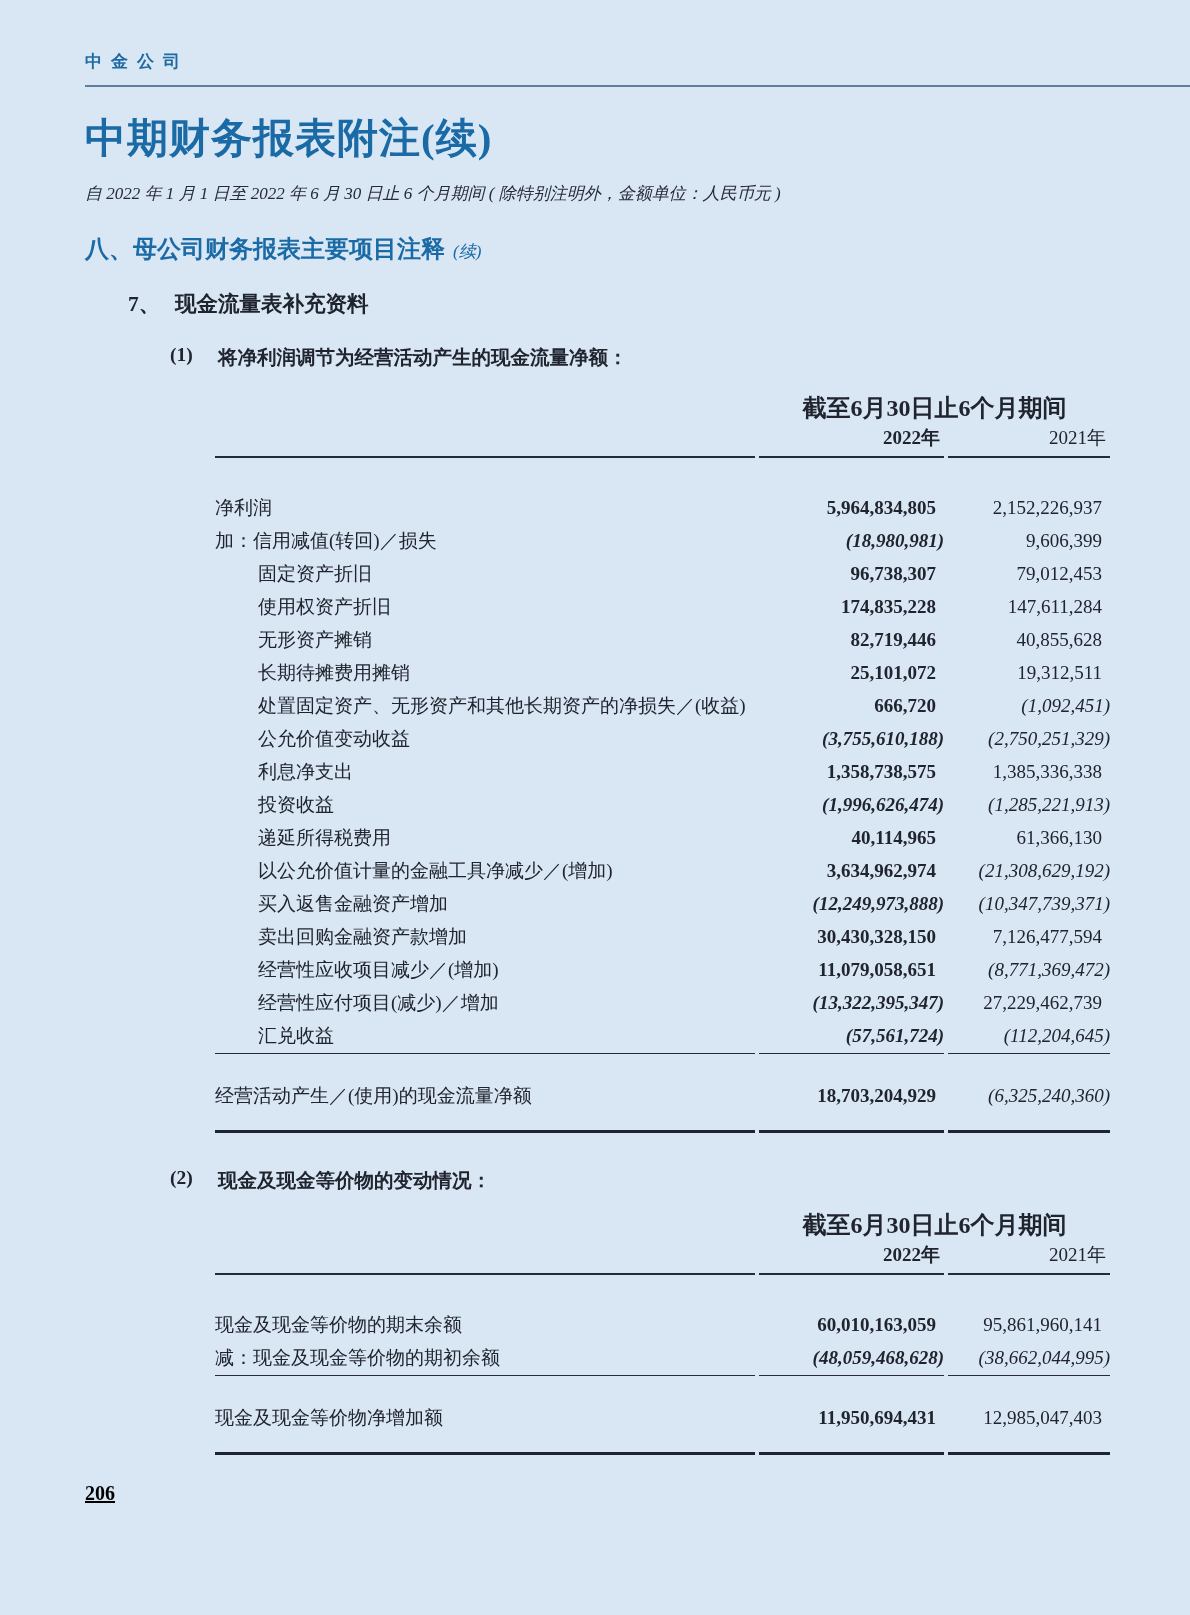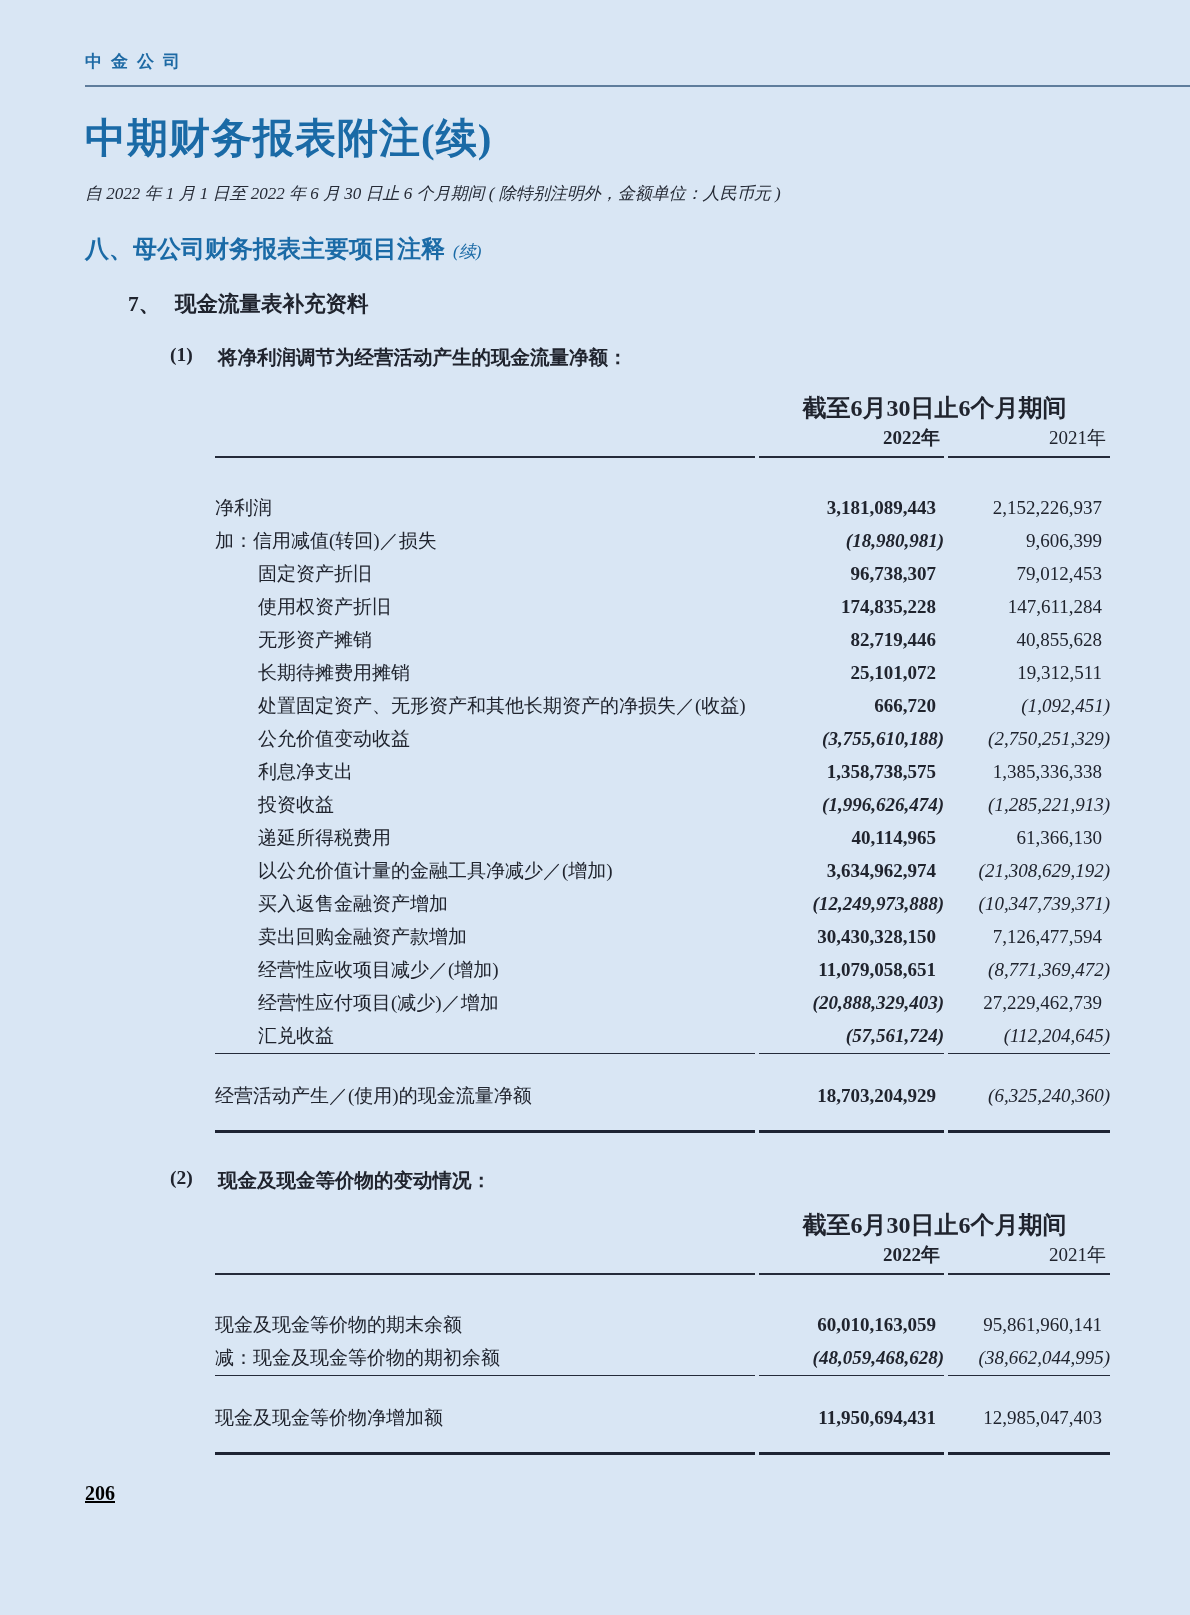--- a/index.html
+++ b/index.html
@@ -116,21 +116,21 @@
         <div class="t-period">截至6月30日止6个月期间</div>
       </div>
       <div class="t-grid t-years">
         <div></div>
         <div class="y b">2022年</div>
         <div class="y">2021年</div>
       </div>
       <div class="t-body">
         <div class="t-grid t-row">
           <div class="lbl">净利润</div>
-          <div class="num b">3,181,089,443</div>
+          <div class="num b">5,964,834,805</div>
           <div class="num">2,152,226,937</div>
         </div>
         <div class="t-grid t-row">
           <div class="lbl">加：信用减值(转回)／损失</div>
           <div class="num b paren">(18,980,981)</div>
           <div class="num">9,606,399</div>
         </div>
         <div class="t-grid t-row">
           <div class="lbl ind">固定资产折旧</div>
           <div class="num b">96,738,307</div>
@@ -191,21 +191,21 @@
           <div class="num b">30,430,328,150</div>
           <div class="num">7,126,477,594</div>
         </div>
         <div class="t-grid t-row">
           <div class="lbl ind">经营性应收项目减少／(增加)</div>
           <div class="num b">11,079,058,651</div>
           <div class="num paren">(8,771,369,472)</div>
         </div>
         <div class="t-grid t-row">
           <div class="lbl ind">经营性应付项目(减少)／增加</div>
-          <div class="num b paren">(20,888,329,403)</div>
+          <div class="num b paren">(13,322,395,347)</div>
           <div class="num">27,229,462,739</div>
         </div>
         <div class="t-grid t-row">
           <div class="lbl ind">汇兑收益</div>
           <div class="num b paren">(57,561,724)</div>
           <div class="num paren">(112,204,645)</div>
         </div>
       </div>
       <div class="t-grid t-total">
         <div class="lbl">经营活动产生／(使用)的现金流量净额</div>

